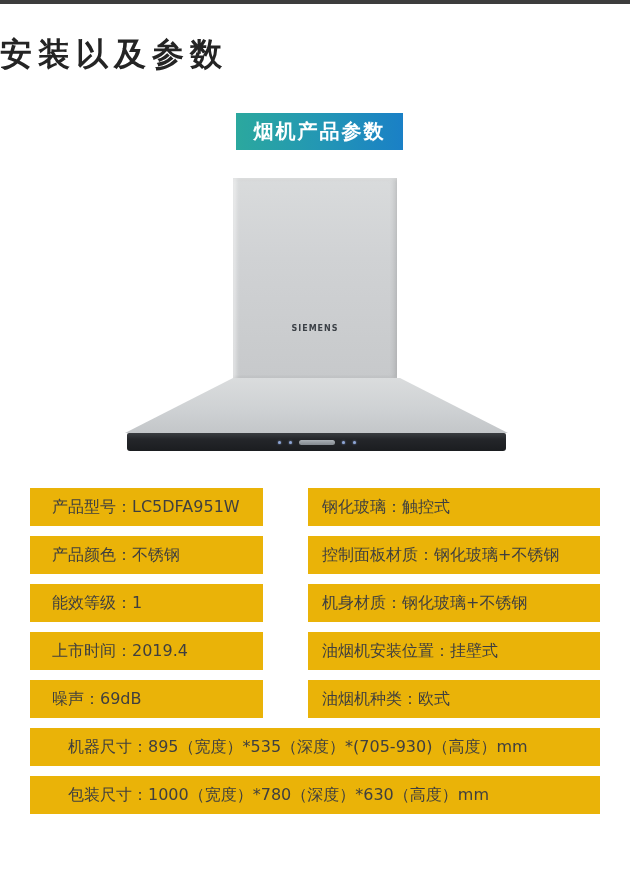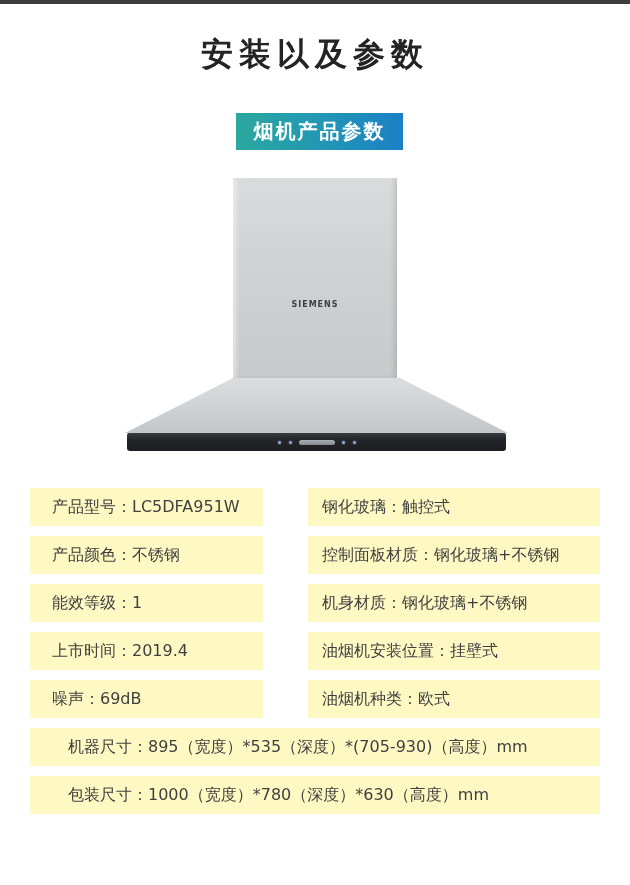--- a/index.html
+++ b/index.html
@@ -11,21 +11,20 @@
     overflow: hidden;
   }
   .top-divider {
     position: absolute; top: 0; left: 0;
     width: 100%; height: 4px;
     background: #3d3d3d;
   }
   .title {
     position: absolute; top: 33px; left: 0;
     width: 100%; margin: 0;
-    text-align: center;
     font-size: 32px; font-weight: 700;
     letter-spacing: 6px;
     color: #242424;
   }
   .badge {
     position: absolute; top: 113px; left: 236px;
     width: 167px; height: 37px;
     line-height: 37px;
     text-align: center;
     background: linear-gradient(90deg, #2BA89E 0%, #2397B4 50%, #1A80C6 100%);
@@ -40,21 +39,21 @@
   }
   .chimney {
     position: absolute; left: 108px; top: 0;
     width: 164px; height: 201px;
     background: linear-gradient(180deg, #d9dbdc 0%, #d0d2d4 40%, #c7c9cb 100%);
     box-shadow: inset 3px 0 4px rgba(255,255,255,0.55),
                 inset -3px 0 5px rgba(0,0,0,0.10),
                 inset 0 -2px 3px rgba(0,0,0,0.08);
   }
   .brand {
-    position: absolute; left: 0; top: 122px;
+    position: absolute; left: 0; top: 146px;
     width: 100%;
     text-align: center;
     font-size: 8px; font-weight: 700;
     letter-spacing: 1px;
     color: #3c4147;
   }
   .canopy {
     position: absolute; left: 0; top: 200px;
     width: 383px; height: 55px;
     clip-path: polygon(28.2% 0, 71.8% 0, 100% 100%, 0 100%);
@@ -82,21 +81,21 @@
   .spec-table {
     position: absolute; left: 30px; top: 488px;
     width: 570px;
   }
   .row {
     display: flex;
     justify-content: space-between;
     margin-bottom: 10px;
   }
   .cell {
-    background: #fef9c3;
+    background: #eab308;
     height: 38px; line-height: 38px;
     box-sizing: border-box;
     font-size: 16px;
     color: #3f3f3f;
     white-space: nowrap;
     overflow: hidden;
   }
   .cell.left  { width: 233px; padding-left: 22px; }
   .cell.right { width: 292px; padding-left: 14px; }
   .cell.wide  { width: 570px; padding-left: 38px; }

